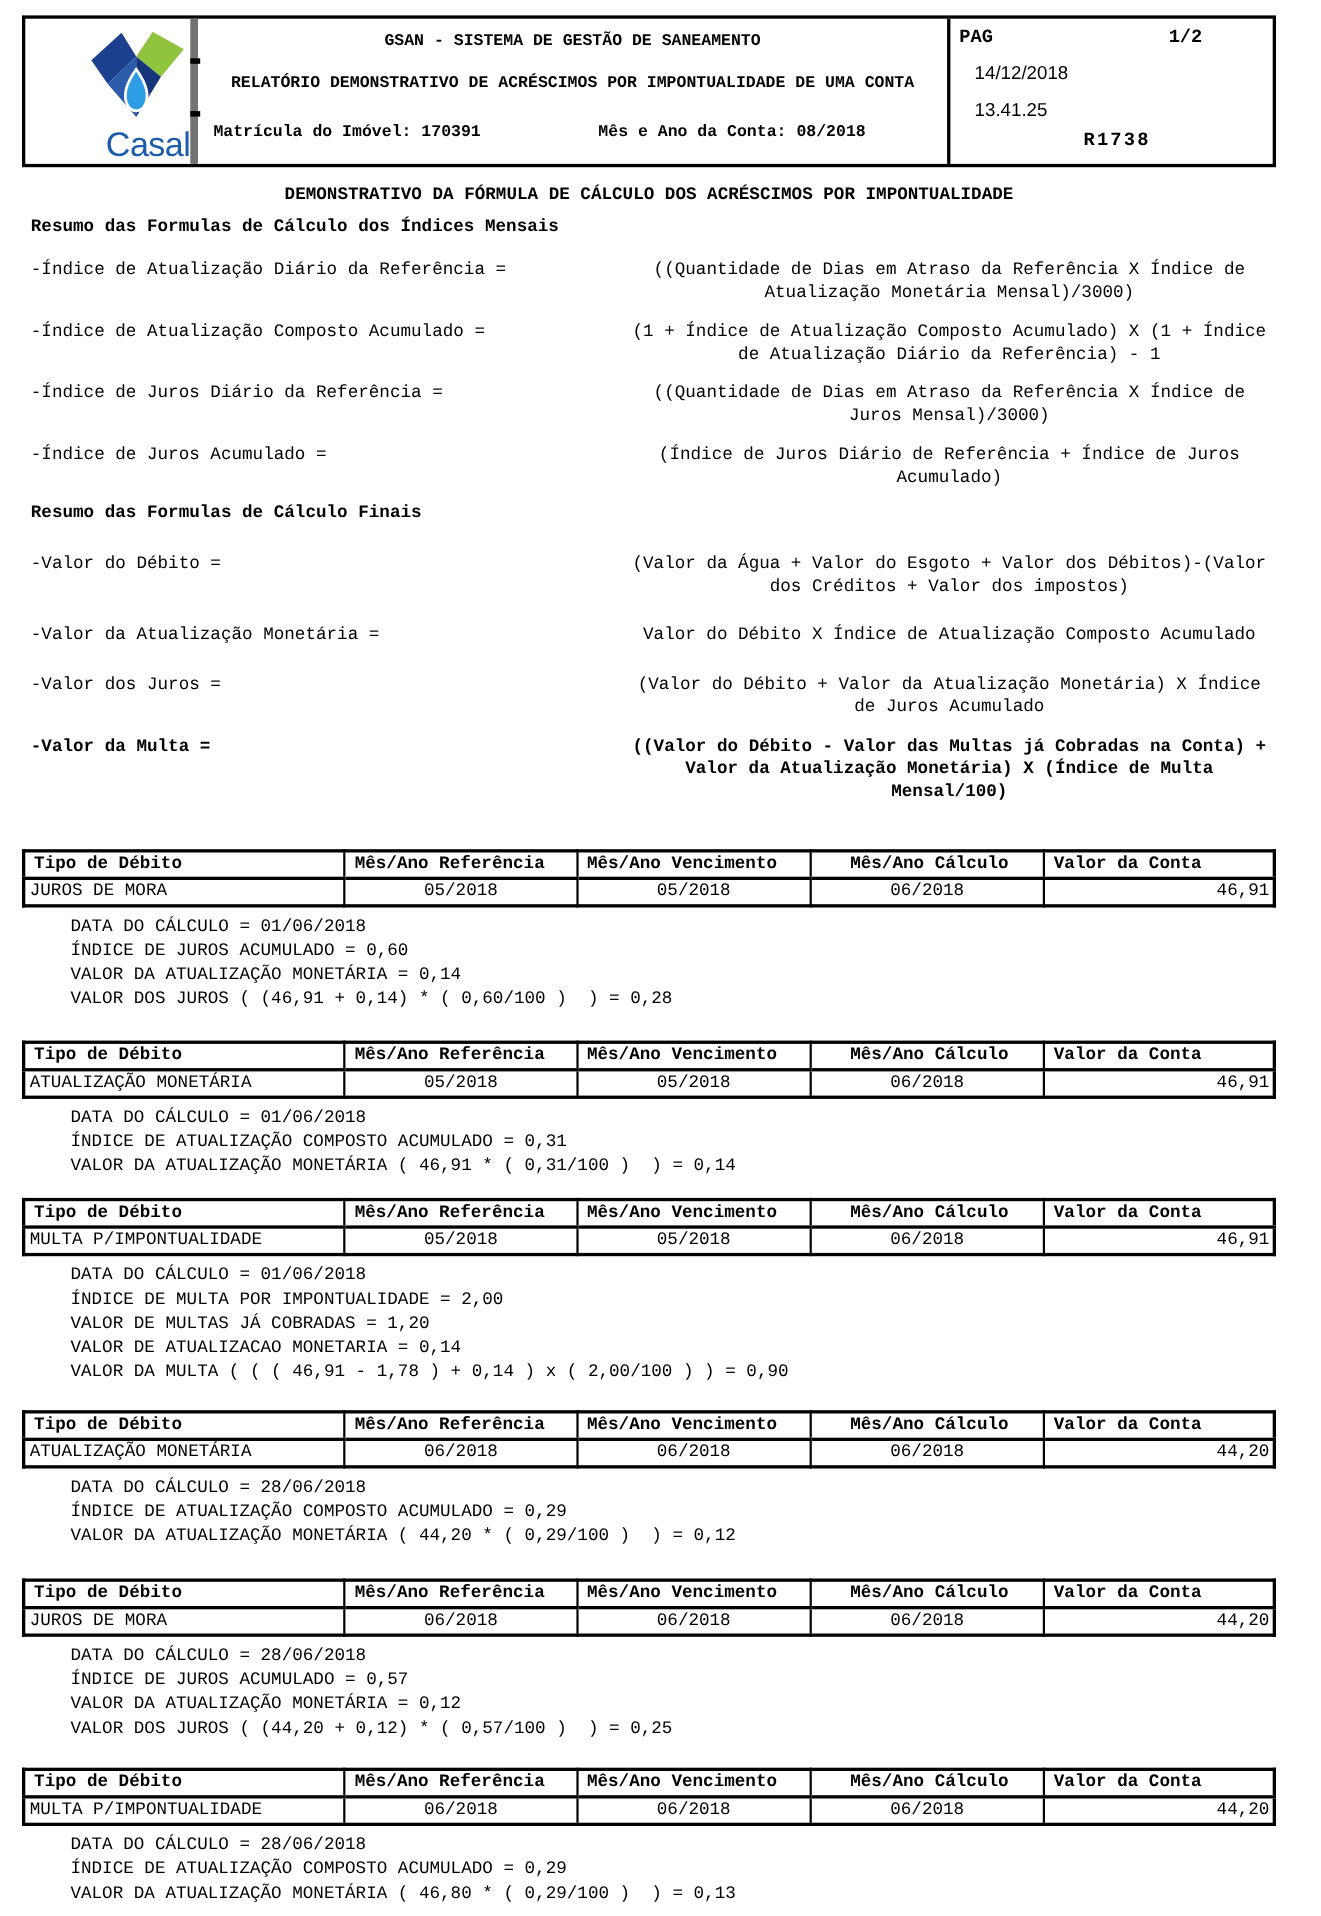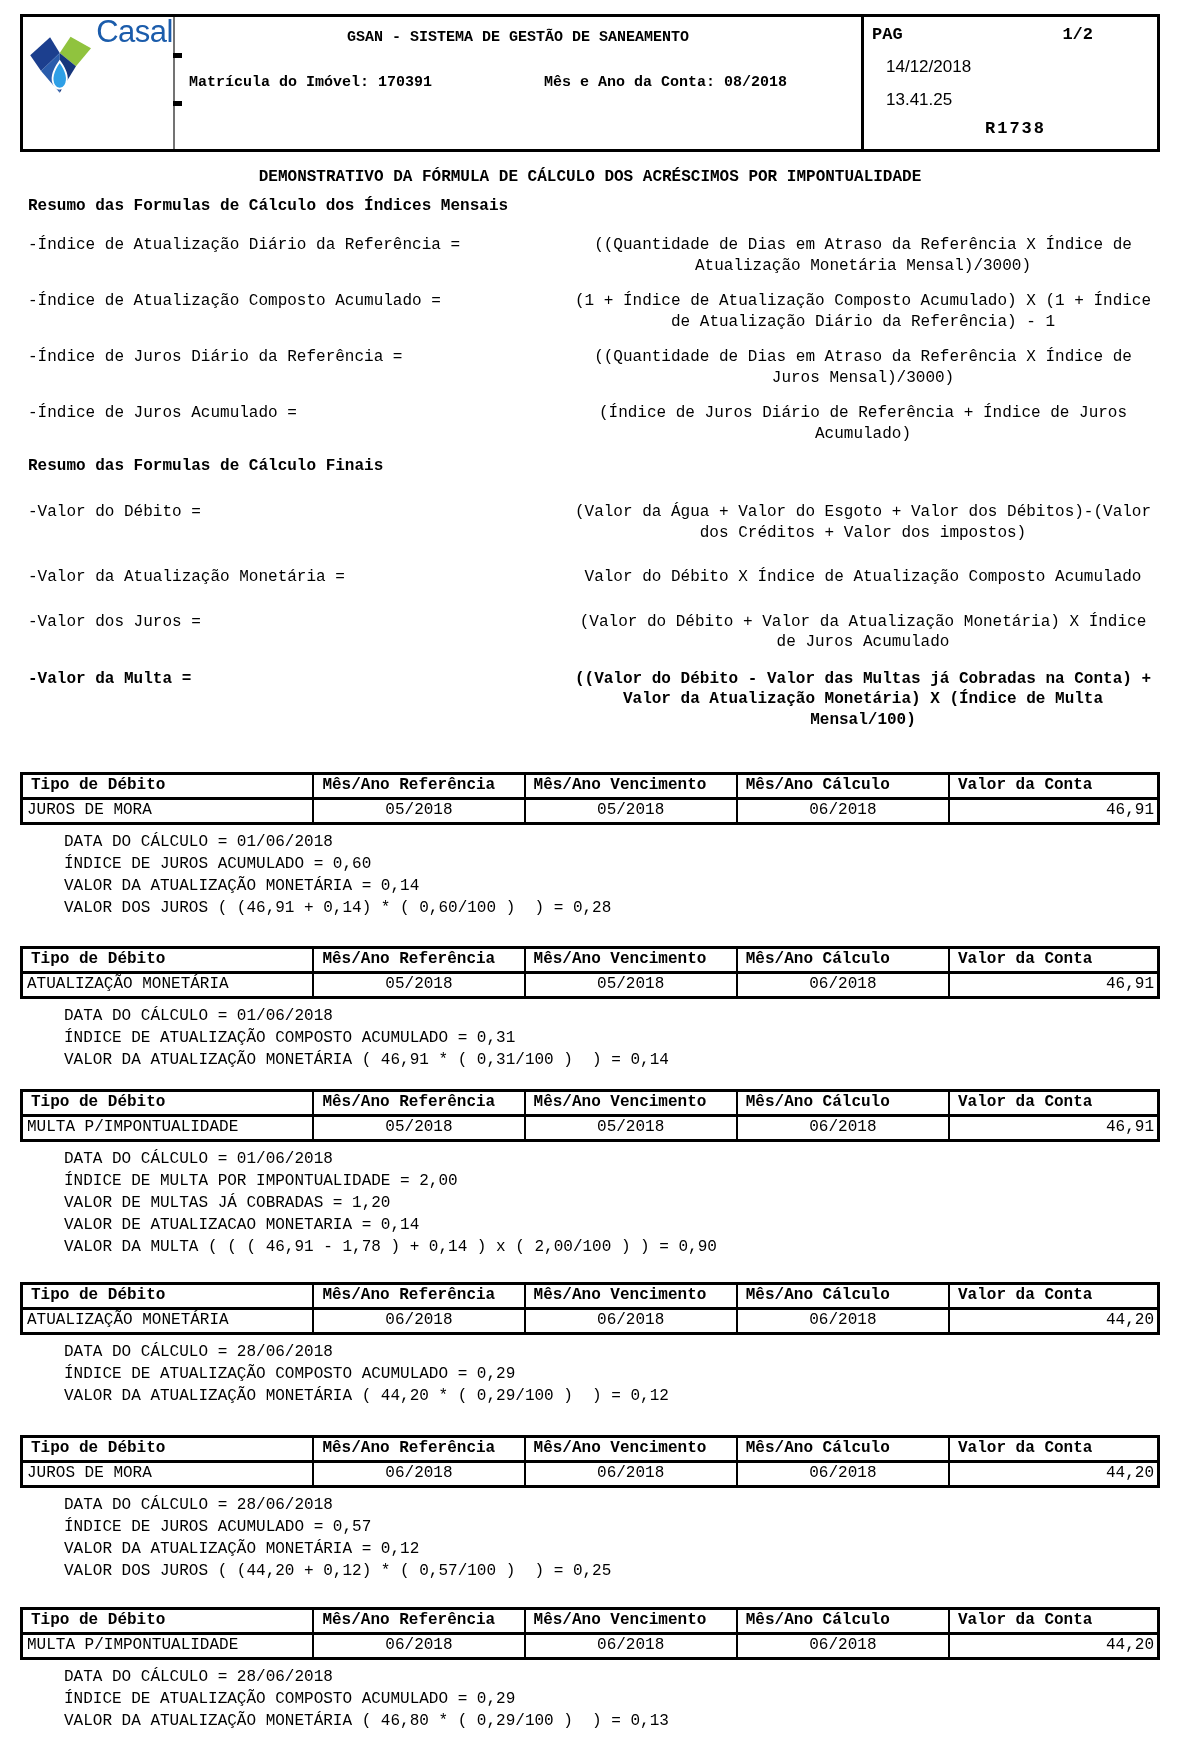--- a/index.html
+++ b/index.html
@@ -4,21 +4,21 @@
 <style>
   html,body{margin:0;padding:0;}
   body{
     width:1201px;height:1742px;overflow:hidden;background:#ffffff;color:#000;
     font-family:"Liberation Mono","DejaVu Sans Mono",monospace;font-size:16px;
   }
   .page{padding:14px 41px 0 20px;}
 
   
   .header-box{display:flex;border:3px solid #000;height:132px;position:relative;background:#fff;}
-  .logo-cell{width:150px;border-right:2px solid #737373;display:flex;flex-direction:row;align-items:flex-start;justify-content:center;gap:1px;}
+  .logo-cell{width:150px;border-right:7px solid #737373;display:flex;flex-direction:column;align-items:flex-end;justify-content:center;gap:1px;}
   .logo-text{font-family:"Liberation Sans",sans-serif;font-size:31px;line-height:30px;letter-spacing:-0.5px;}
   .head-center{flex:1;font-weight:bold;font-size:15px;display:flex;flex-direction:column;}
   .sys-title{text-align:center;margin-top:12px;}
   .rep-title{text-align:center;margin-top:21px;}
   .head-row3{display:flex;justify-content:space-between;margin:28px 14px 0 14px;padding-right:60px;}
   .pag-cell{width:293px;border-left:3px solid #000;font-weight:bold;font-size:17px;}
   .pag-row{display:flex;justify-content:space-between;margin:8px 64px 0 8px;}
   .pag-date,.pag-time{font-family:"Liberation Sans",sans-serif;font-weight:normal;font-size:17px;margin:13px 0 0 22px;}
   .pag-code{text-align:center;margin-top:9px;letter-spacing:2px;padding-left:10px;}
   .tick{position:absolute;left:150px;width:9px;height:5px;background:#000;}
@@ -43,21 +43,21 @@
   .debit-block:nth-child(1) .debit-table{margin-top:42px;}
   .debit-block:nth-child(2) .debit-table{margin-top:30px;}
   .debit-block:nth-child(3) .debit-table{margin-top:21px;}
   .debit-block:nth-child(4) .debit-table{margin-top:27px;}
   .debit-block:nth-child(5) .debit-table{margin-top:31px;}
   .debit-block:nth-child(6) .debit-table{margin-top:28px;}
   .debit-table th,.debit-table td{border-right:2px solid #000;font-size:16px;line-height:17px;overflow:hidden;}
   .debit-table th:last-child,.debit-table td:last-child{border-right:none;}
   .debit-table th{text-align:left;font-weight:bold;border-bottom:3px solid #000;padding:2px 4px 3px 8px;}
   .debit-table td{font-weight:normal;padding:2px 4px 3px 4px;}
-  th.col0{width:26%;} th.col1{width:18.5%;} th.col2{width:18.6%;} th.col3{width:18.6%;} th.col4{width:18.3%;}
+  th.col0{width:26%;} th.col1{width:18.5%;} th.col2{width:18.6%;} th.col3{width:18.6%;text-align:center;} th.col4{width:18.3%;}
   td.col1,td.col2,td.col3{text-align:center;}
   td.col4{text-align:right;padding-right:3px;}
   .detail-line{margin:6px 0 0 44px;line-height:16px;white-space:pre;}
   .details .detail-line:first-child{margin-top:9px;}
 </style>
 </head>
 <body>
 
 <div class="page">
 
@@ -71,20 +71,21 @@
         <polygon points="61,32 79,5 113,24 88,54" fill="#90c33e"></polygon>
         <polygon points="30,62 61,32 61,98" fill="#2a5cab"></polygon>
         <polygon points="61,98 61,32 88,54" fill="#16367c"></polygon>
         <path d="M61,46 C51,60 45,74 52,86 C56,93 66,93 70,86 C77,74 71,60 61,46 Z" stroke="#ffffff" stroke-width="3" fill="#2e9fe6"></path>
       </svg>
       <div class="logo-text" style="color: rgb(27, 92, 171);">Casal</div>
     </div>
 
     <div class="head-center">
       <div class="sys-title">GSAN - SISTEMA DE GESTÃO DE SANEAMENTO</div>
+      <div class="rep-title">RELATÓRIO DEMONSTRATIVO DE ACRÉSCIMOS POR IMPONTUALIDADE DE UMA CONTA</div>
       <div class="head-row3">
         <span>Matrícula do Imóvel: 170391</span>
         <span>Mês e Ano da Conta: 08/2018</span>
       </div>
     </div>
 
     <div class="pag-cell">
       <div class="pag-row">
         <span>PAG</span>
         <span>1/2</span>

